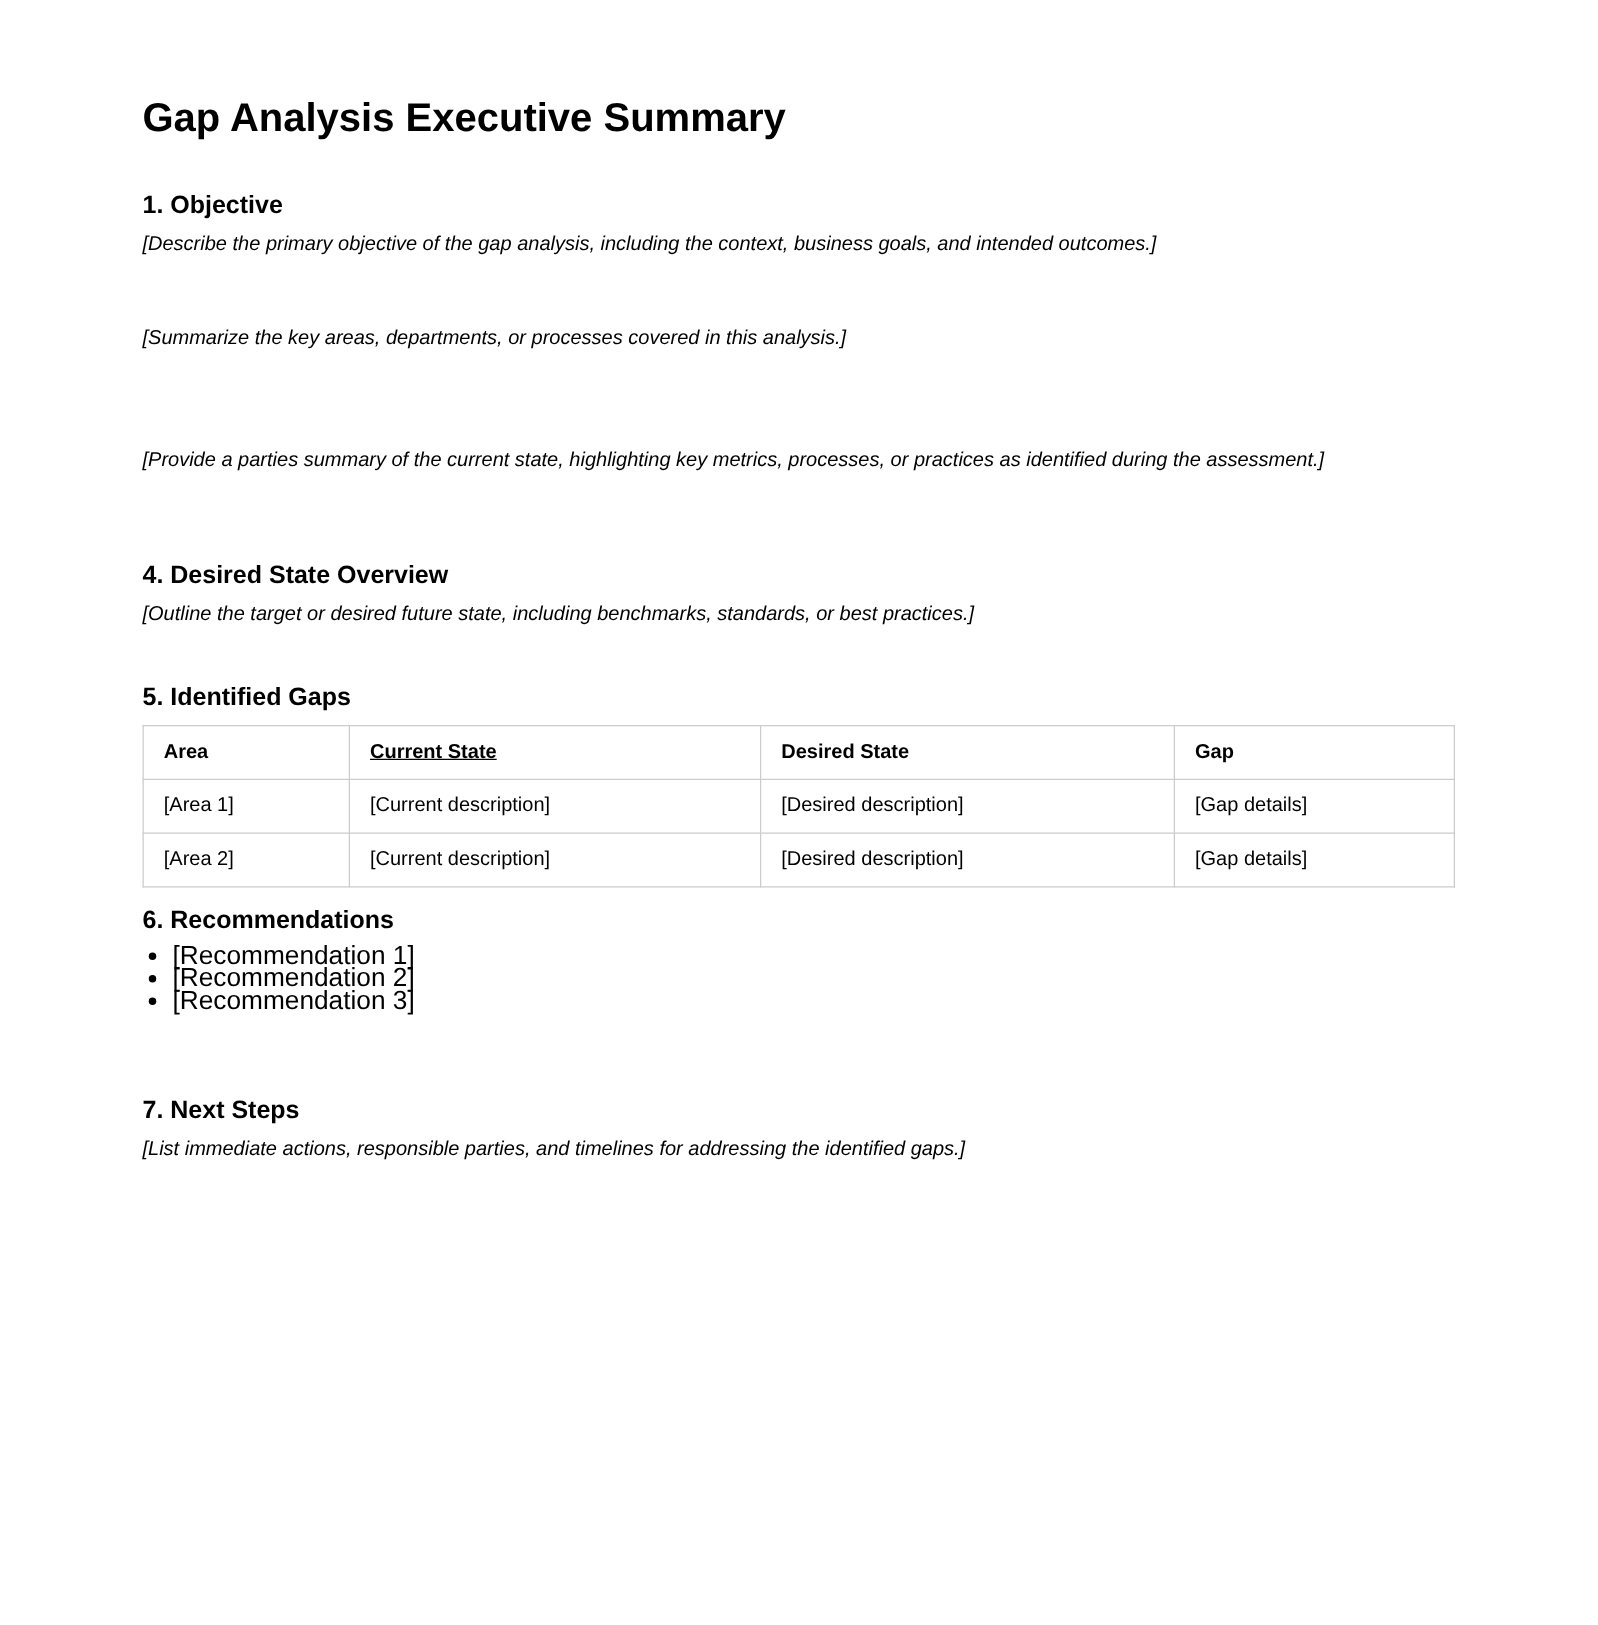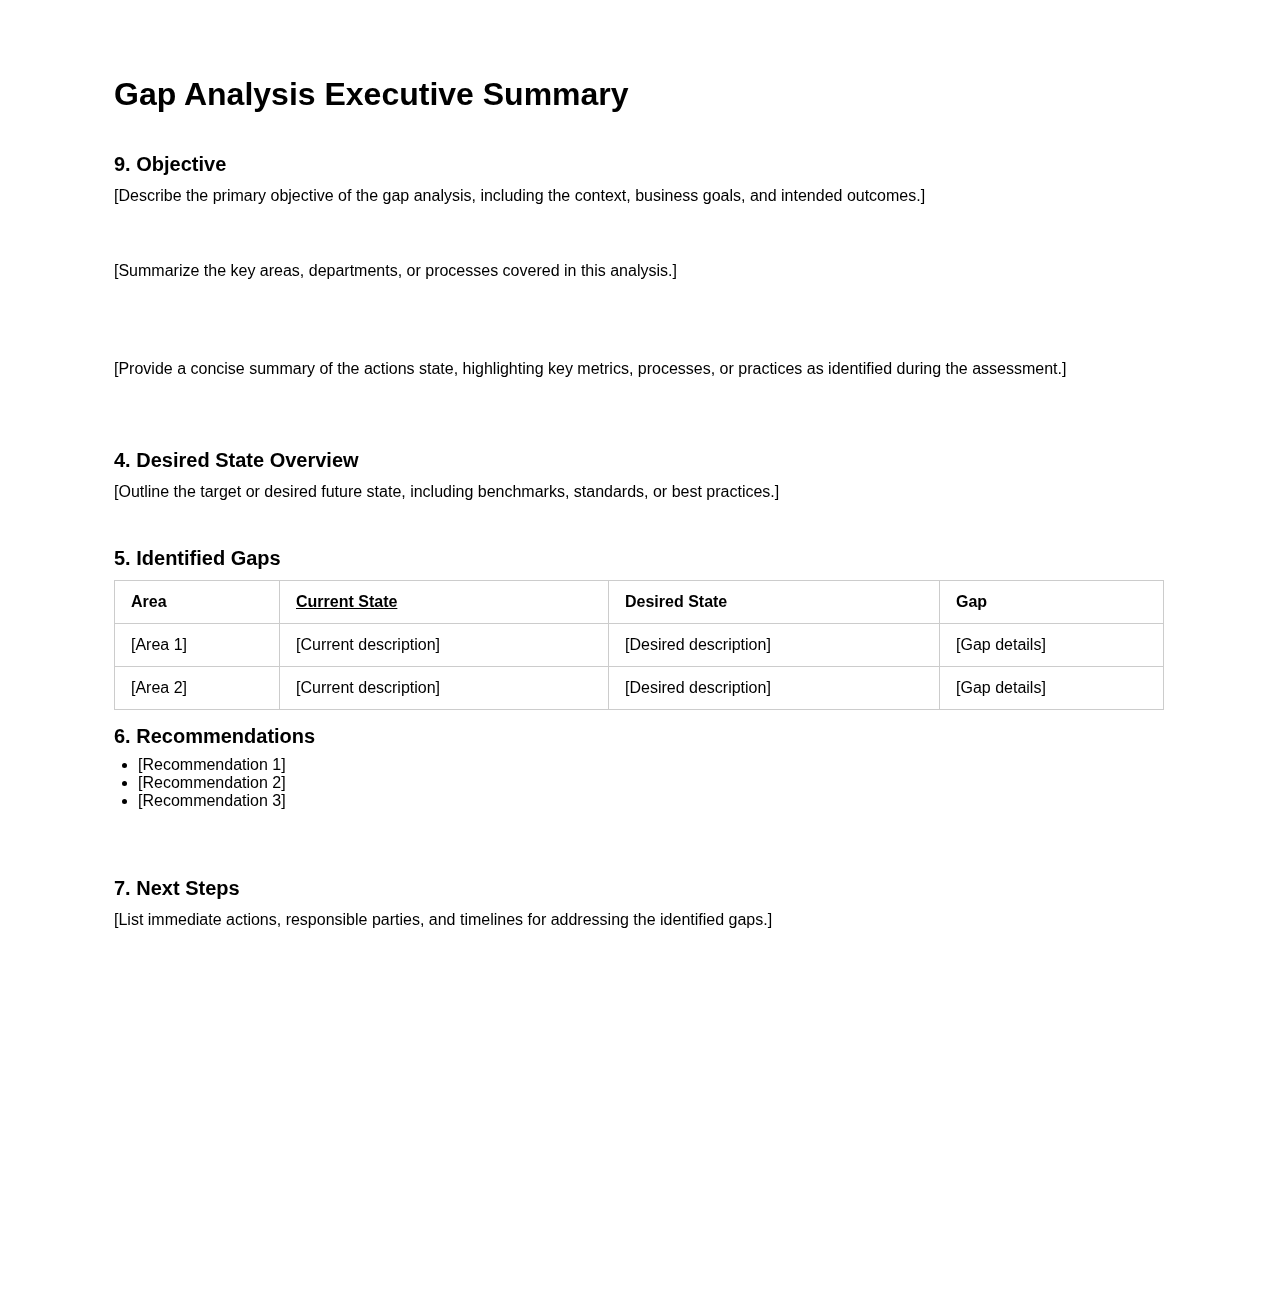--- a/index.html
+++ b/index.html
@@ -8,50 +8,50 @@
     font-family: "Liberation Sans", sans-serif;
     color: #000;
   }
   h1 {
     font-size: 32px; font-weight: bold; margin: 0; line-height: 40px;
   }
   h2 {
     font-size: 20px; font-weight: bold; margin: 0; line-height: 24px;
   }
   p {
-    font-size: 16px; margin: 0; line-height: 20px;
+    font-size: 16px; margin: 0; line-height: 20px; font-style: italic;
   }
   .section { position: absolute; left: 114px; width: 1050px; }
   table {
     width: 1050px; border-collapse: collapse; font-size: 16px;
   }
   th, td {
     border: 1px solid #cccccc; text-align: left; padding: 0 16px;
     height: 42px; vertical-align: middle;
   }
   th { font-weight: bold; }
-  ul { margin: 0; padding-left: 24px; font-size: 16px; line-height: 18px; }
+  ul { margin: 0; padding-left: 24px; font-size: 21px; line-height: 18px; }
   li { margin: 0; }
 </style>
 </head>
 <body>
 
 <h1 class="section" style="top:74px;">Gap Analysis Executive Summary</h1>
 
 <div class="section" style="top:152px;">
-  <h2>9. Objective</h2>
+  <h2>1. Objective</h2>
   <p style="margin-top:10px;">[Describe the primary objective of the gap analysis, including the context, business goals, and intended outcomes.]</p>
 </div>
 
 <div class="section" style="top:251px;">
   <p style="margin-top:10px;">[Summarize the key areas, departments, or processes covered in this analysis.]</p>
 </div>
 
 <div class="section" style="top:349px;">
-  <p style="margin-top:10px;">[Provide a concise summary of the actions state, highlighting key metrics, processes, or practices as identified during the assessment.]</p>
+  <p style="margin-top:10px;">[Provide a parties summary of the current state, highlighting key metrics, processes, or practices as identified during the assessment.]</p>
 </div>
 
 <div class="section" style="top:448px;">
   <h2>4. Desired State Overview</h2>
   <p style="margin-top:10px;">[Outline the target or desired future state, including benchmarks, standards, or best practices.]</p>
 </div>
 
 <div class="section" style="top:546px;">
   <h2>5. Identified Gaps</h2>
   <table style="margin-top:10px;">

